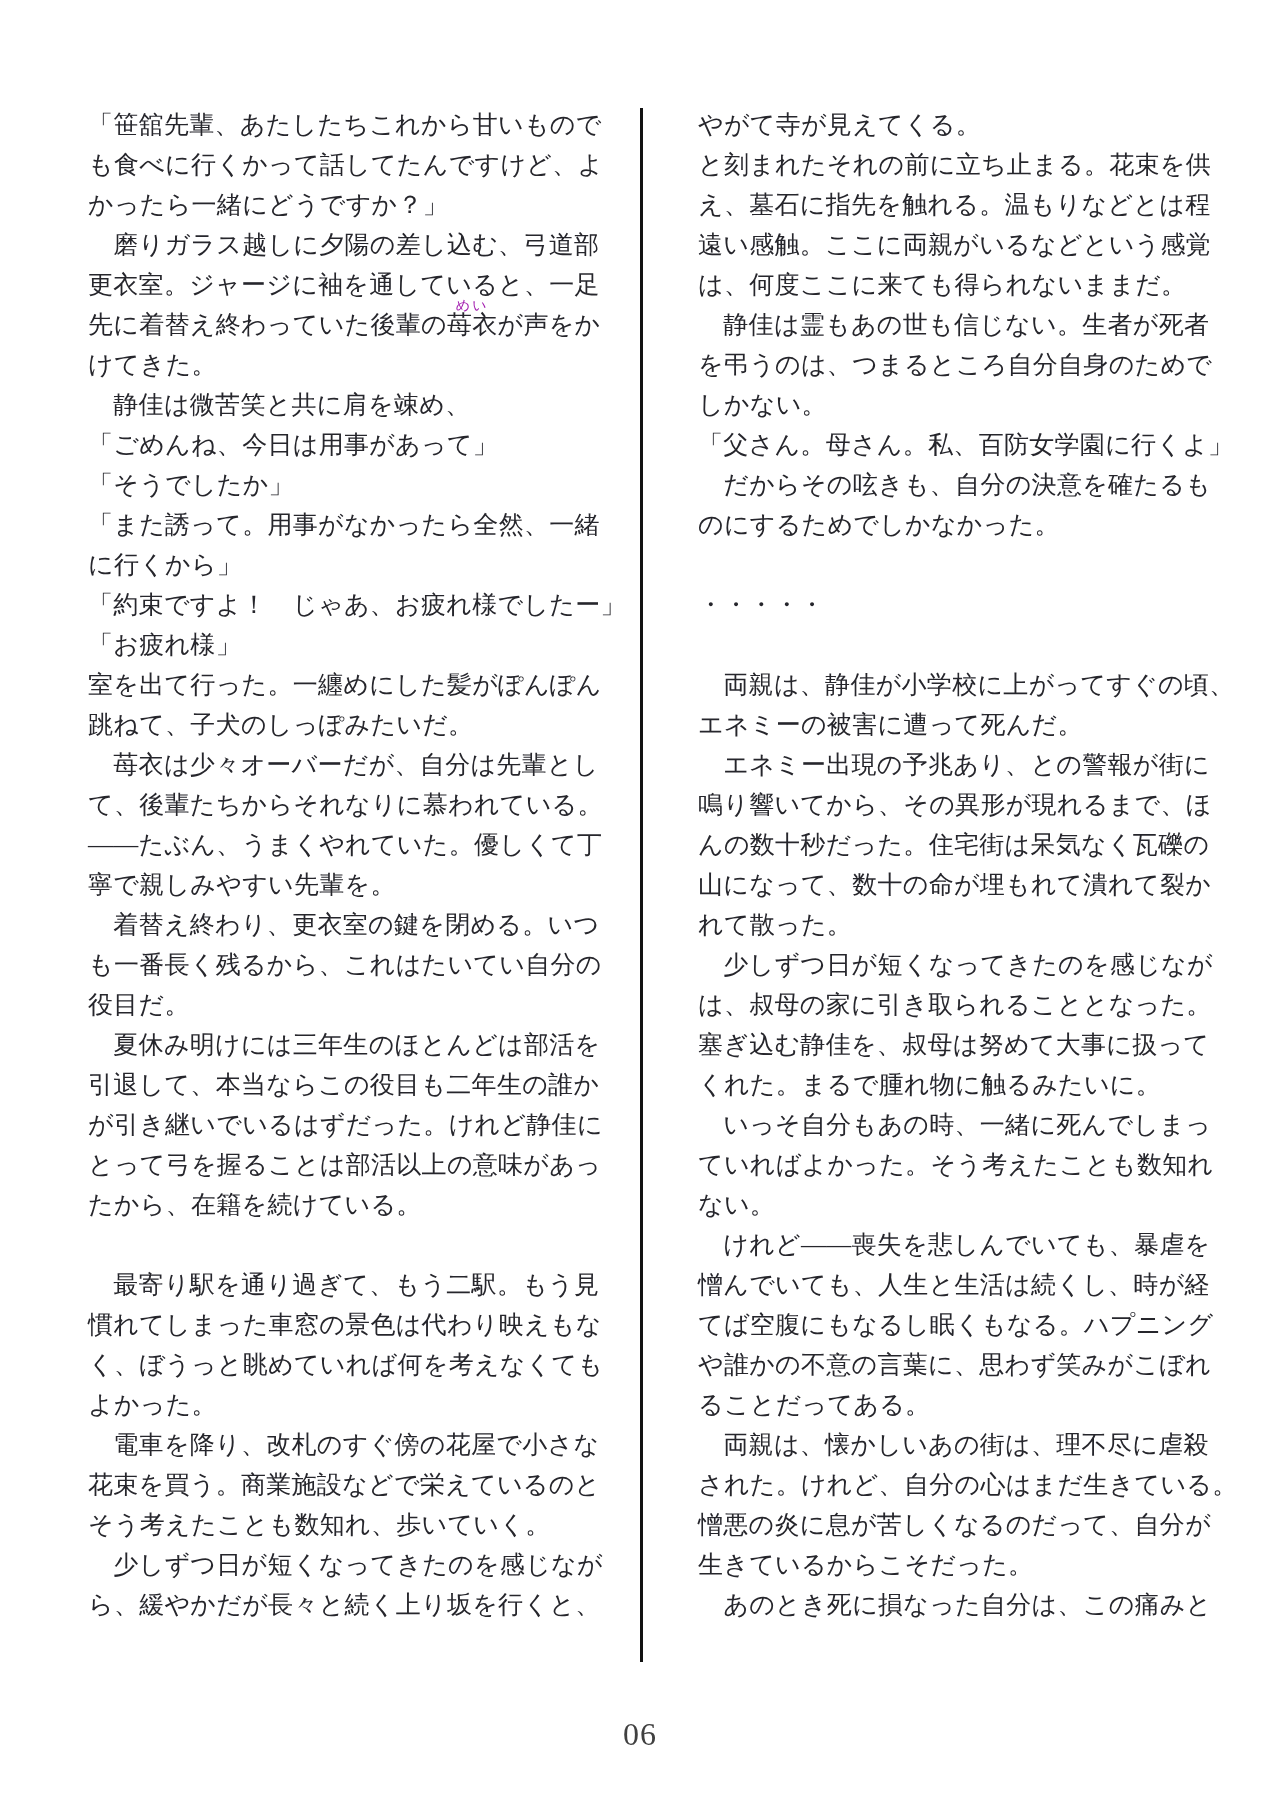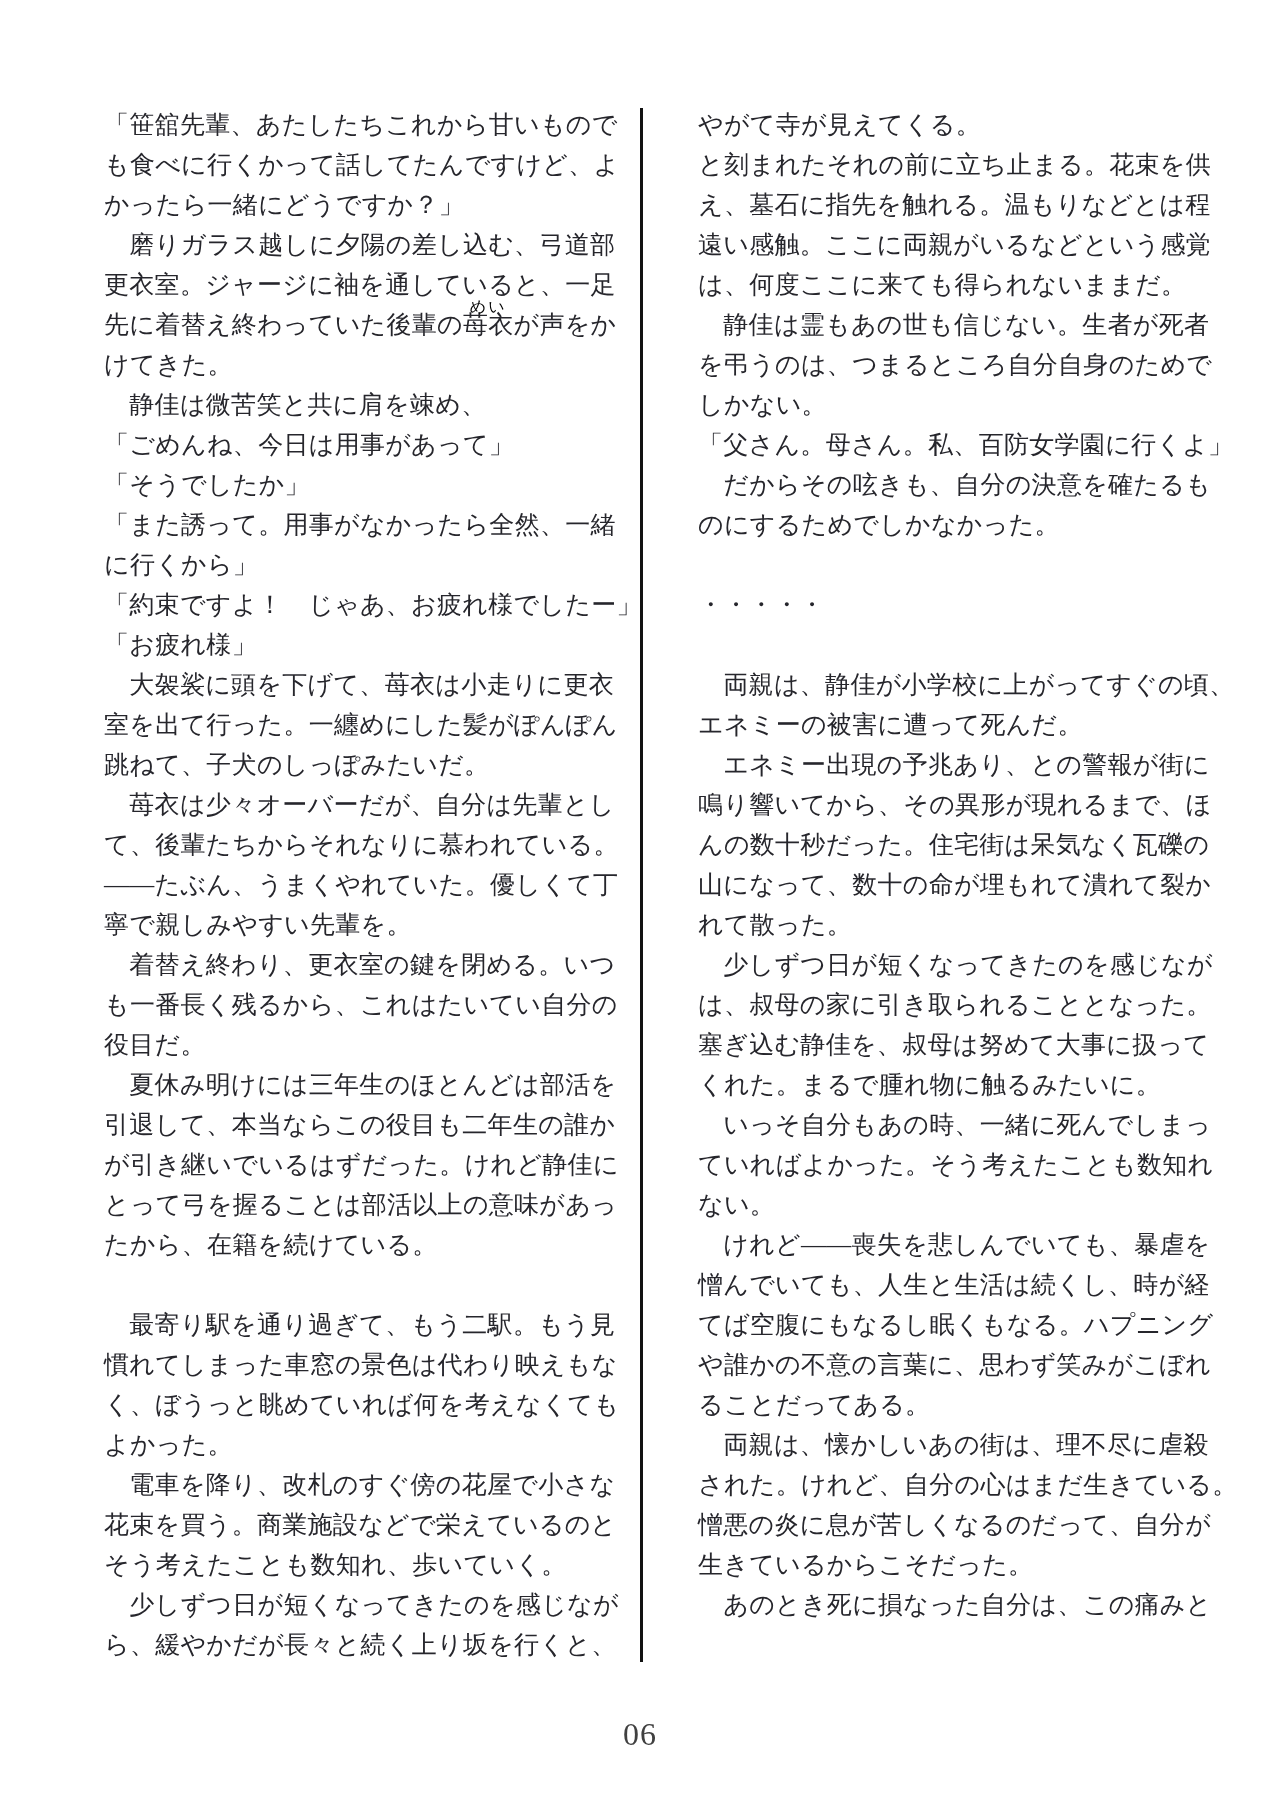--- a/index.html
+++ b/index.html
@@ -14,21 +14,21 @@
     background: #ffffff;
     color: #26262c;
     font-family: "Liberation Serif", "DejaVu Serif", serif;
     overflow: hidden;
   }
   .column {
     position: absolute;
     top: 105px;
     width: 540px;
   }
-  .col-left  { left: 88px; margin-left: 16px;  }
+  .col-left  { left: 88px;  }
   .col-right { left: 698px; }
   .line {
     height: 40px;
     line-height: 40px;
     font-size: 25px;
     letter-spacing: 0.3px;
     white-space: nowrap;
     position: relative;
   }
   .divider {
@@ -53,24 +53,24 @@
     position: relative;
     display: inline-block;
     line-height: 1.2;
     vertical-align: baseline;
   }
   .rt {
     position: absolute;
     left: 50%;
     top: -11px;
     transform: translateX(-50%);
-    font-size: 16px;
+    font-size: 14px;
     letter-spacing: 2px;
     line-height: 1;
-    color: #000000;
+    color: #a21caf;
     white-space: nowrap;
   }
 </style>
 </head>
 <body>
 
 <div class="page" style="background: rgb(255, 255, 255); color: rgb(38, 38, 44);">
   <div class="column col-left">
       <div class="line">「笹舘先輩、あたしたちこれから甘いもので</div>
       <div class="line">も食べに行くかって話してたんですけど、よ</div>
@@ -79,21 +79,20 @@
       <div class="line">更衣室。ジャージに袖を通していると、一足</div>
       <div class="line"><span>先に着替え終わっていた後輩の</span><span class="rb">苺衣<span class="rt">めい</span></span><span>が声をか</span></div>
       <div class="line">けてきた。</div>
       <div class="line">　静佳は微苦笑と共に肩を竦め、</div>
       <div class="line">「ごめんね、今日は用事があって」</div>
       <div class="line">「そうでしたか」</div>
       <div class="line">「また誘って。用事がなかったら全然、一緒</div>
       <div class="line">に行くから」</div>
       <div class="line">「約束ですよ！　じゃあ、お疲れ様でしたー」</div>
       <div class="line">「お疲れ様」</div>
-      <div class="line">　大袈裟に頭を下げて、苺衣は小走りに更衣</div>
       <div class="line">室を出て行った。一纏めにした髪がぽんぽん</div>
       <div class="line">跳ねて、子犬のしっぽみたいだ。</div>
       <div class="line">　苺衣は少々オーバーだが、自分は先輩とし</div>
       <div class="line">て、後輩たちからそれなりに慕われている。</div>
       <div class="line">――たぶん、うまくやれていた。優しくて丁</div>
       <div class="line">寧で親しみやすい先輩を。</div>
       <div class="line">　着替え終わり、更衣室の鍵を閉める。いつ</div>
       <div class="line">も一番長く残るから、これはたいてい自分の</div>
       <div class="line">役目だ。</div>
       <div class="line">　夏休み明けには三年生のほとんどは部活を</div>

